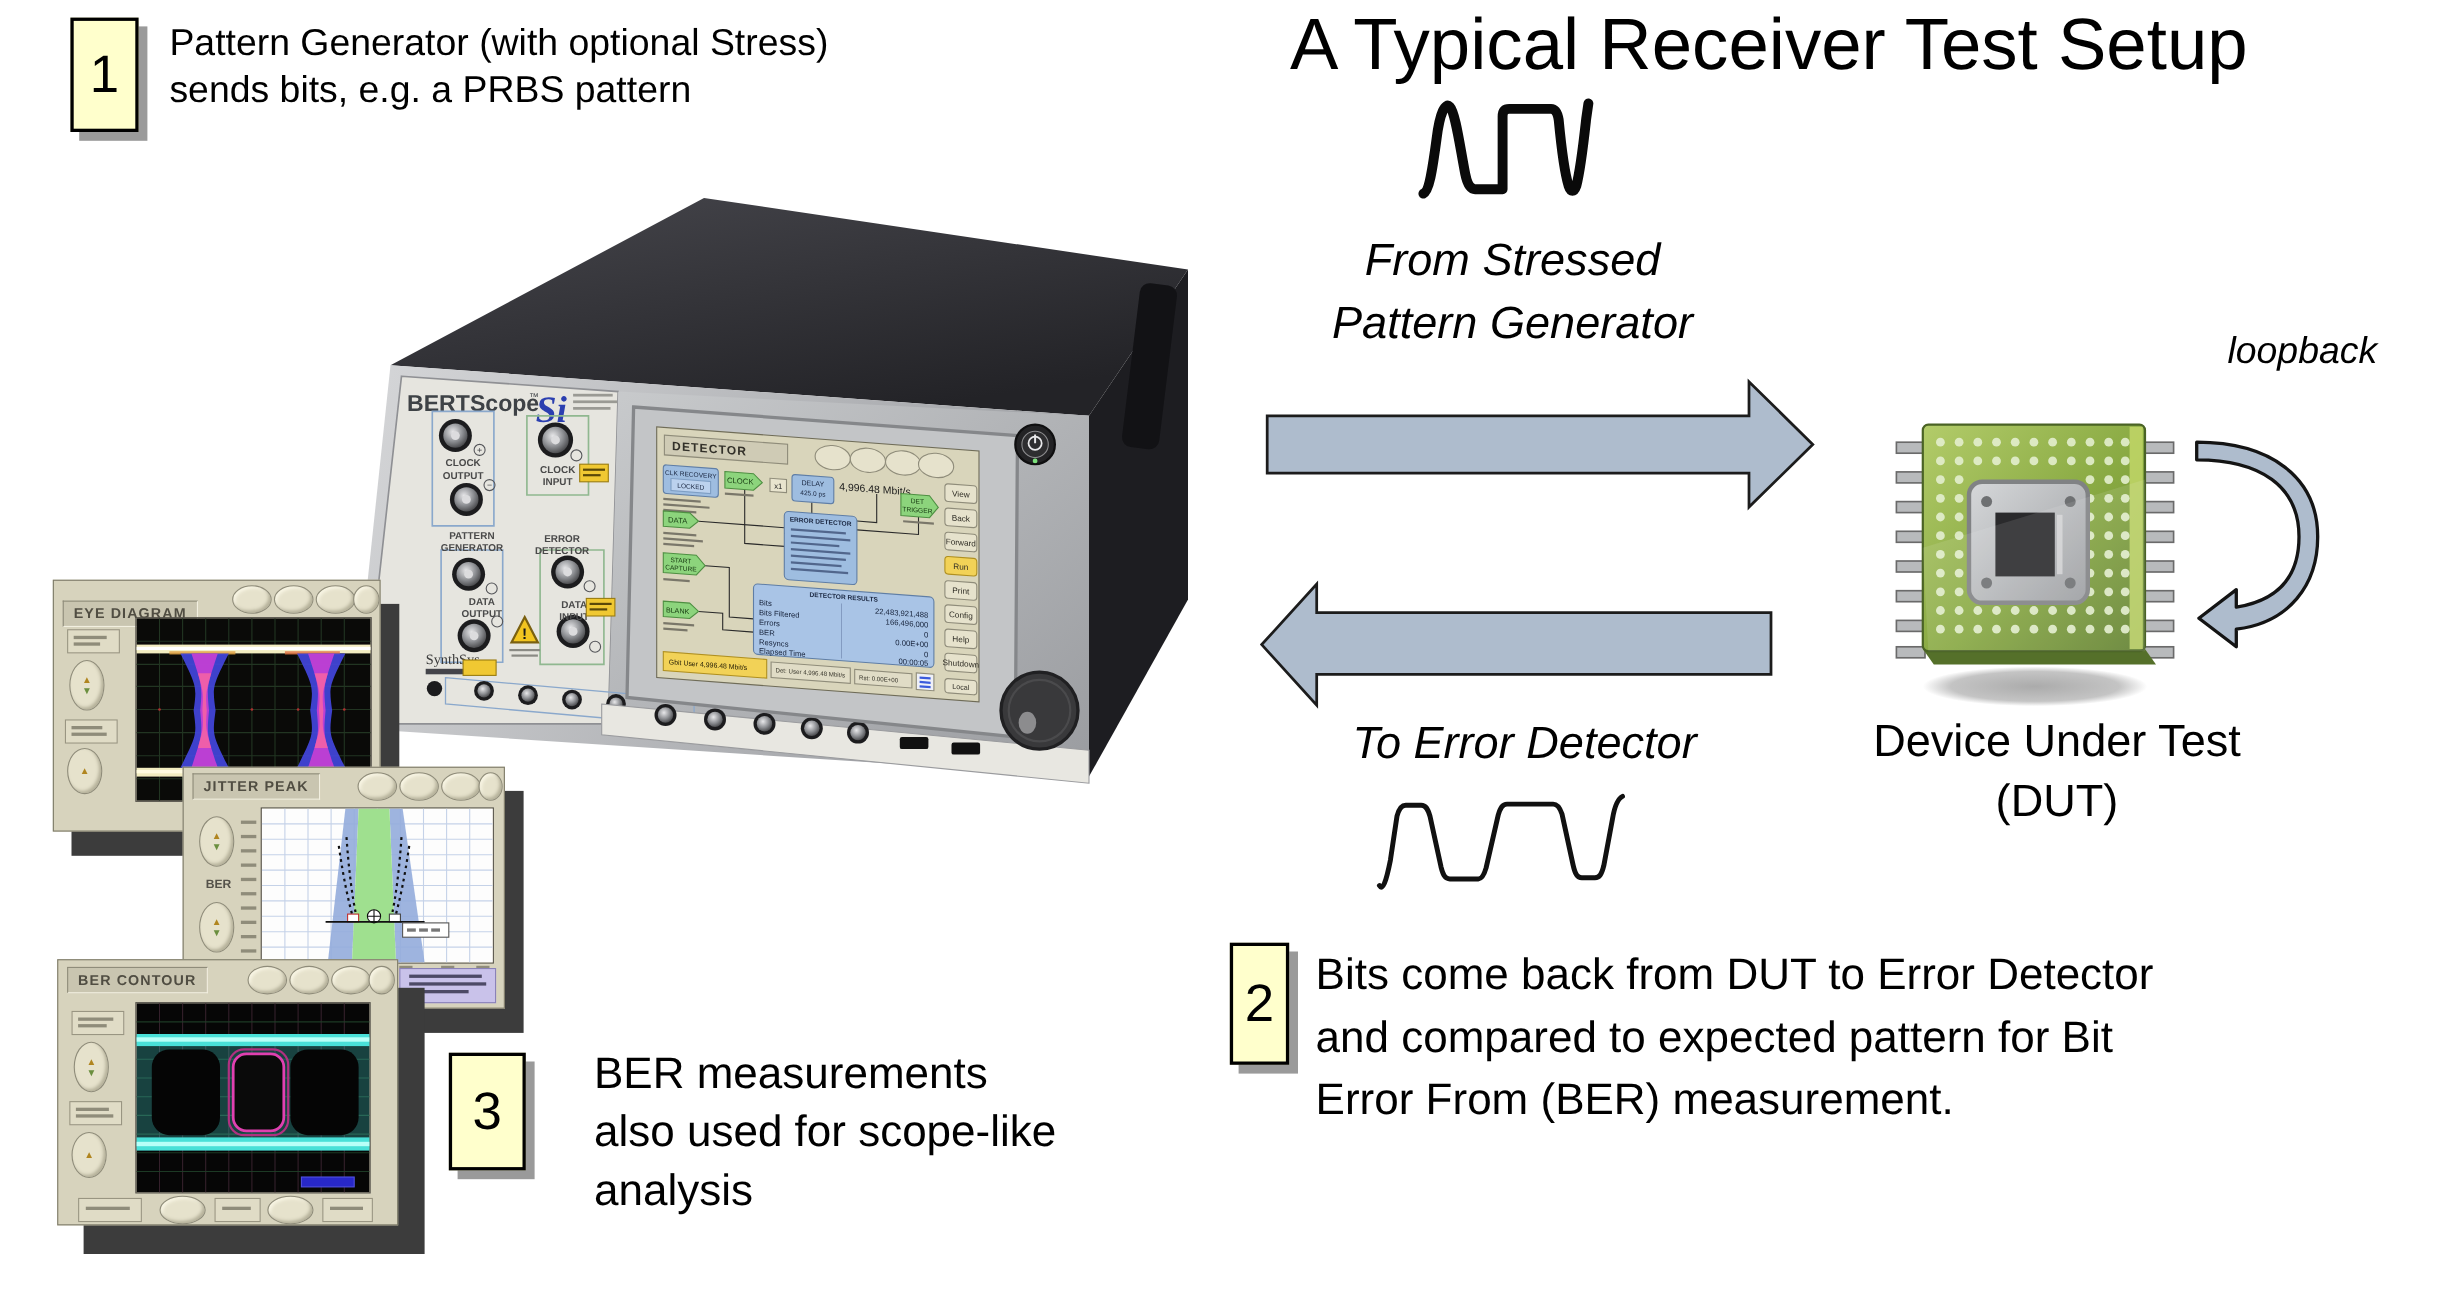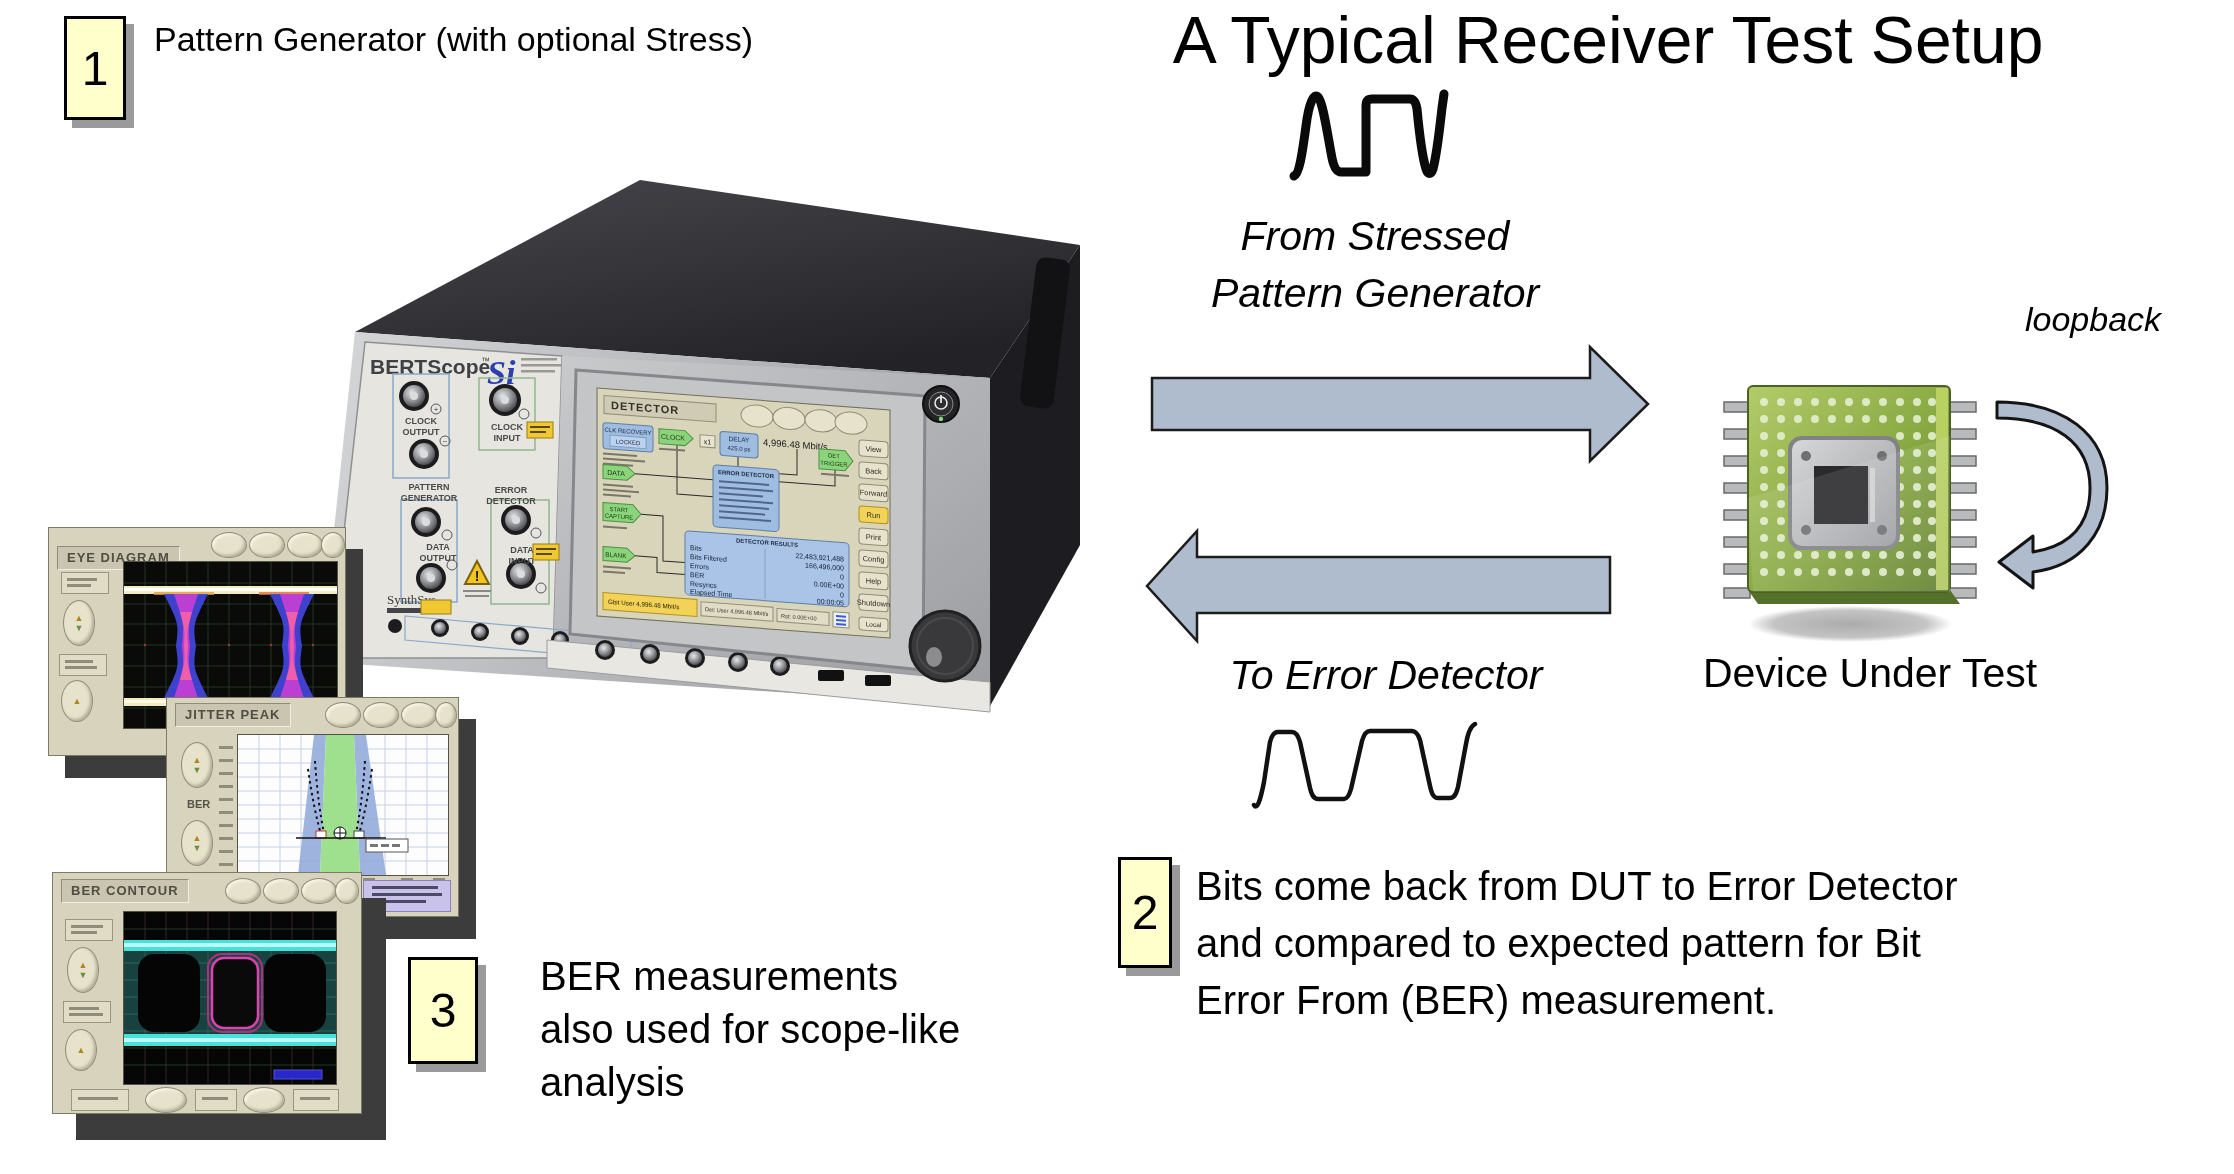--- a/index.html
+++ b/index.html
@@ -338,20 +338,21 @@
           <rect x="239" y="217" width="10" height="2" fill="#3a5adc"></rect>
       </g>
     </g>
   </svg>
 
   <div class="note-box" style="left:64px;top:16px;width:56px;height:98px;">
     <span>1</span>
   </div>
   <div class="note-text" style="left:154px;top:18px;font-size:34px;line-height:43px;">
     <div>Pattern Generator (with optional Stress)</div>
+    <div>sends bits, e.g. a PRBS pattern</div>
   </div>
 
   <div class="abs" style="left:1128px;top:2px;width:960px;text-align:center;font-size:66px;">A Typical Receiver Test Setup</div>
 
   <svg class="abs" style="left:1288px;top:84px;" width="180" height="106" viewBox="0 0 180 106">
     <path d="M6,92 C11,90 14,72 18,42 C21,18 26,9 30,13 C35,18 39,48 44,74 C46,84 49,88 53,88 L78,88 L78,22 C78,17 80,15 84,15 L122,15 C126,15 128,19 129,25 C131,46 134,72 138,85 C140,91 143,91 145,85 C149,70 152,42 154,24 L156,10" fill="none" stroke="#0a0a0a" stroke-width="9" stroke-linejoin="round" stroke-linecap="round"></path>
   </svg>
 
   <div class="abs italic" style="left:1140px;top:208px;width:470px;text-align:center;font-size:41px;line-height:57px;">
     <div>From Stressed</div>
@@ -503,20 +504,21 @@
     </g>
     <polygon points="30,120 232,58 232,214 35,214" fill="#ffffff" opacity="0.10"></polygon>
   </svg>
 
   <svg class="abs" style="left:1985px;top:400px;" width="130" height="200" viewBox="0 0 130 200">
     <path d="M12,18 C70,18 105,42 105,88 C105,125 85,146 48,152 L48,136 L14,162 L48,188 L48,172 C96,166 122,132 122,88 C122,33 78,2 12,2 Z" fill="#aebccd" stroke="#141414" stroke-width="3" stroke-linejoin="round"></path>
   </svg>
 
   <div class="abs" style="left:1660px;top:646px;width:420px;text-align:center;font-size:41px;line-height:55px;">
     <div>Device Under Test</div>
+    <div>(DUT)</div>
   </div>
 
   <div class="abs italic" style="left:1186px;top:652px;width:400px;text-align:center;font-size:41px;">To Error Detector</div>
 
   <svg class="abs" style="left:1240px;top:710px;" width="260" height="118" viewBox="0 0 260 118">
     <path d="M14,95 C17,100 20,92 24,72 L30,32 C32,24 35,22 38,22 L52,22 C56,22 58,25 60,32 L70,78 C72,86 74,89 78,89 L104,89 C107,89 109,86 111,79 L122,31 C124,24 126,21 130,21 L172,21 C176,21 178,24 180,30 L190,76 C192,85 194,88 198,88 L210,88 C214,88 216,85 218,77 L226,34 C228,22 231,16 235,14" fill="none" stroke="#111" stroke-width="4.5" stroke-linejoin="round" stroke-linecap="round"></path>
   </svg>
 
   <div class="note-box" style="left:1118px;top:857px;width:48px;height:105px;">
     <span>2</span>

